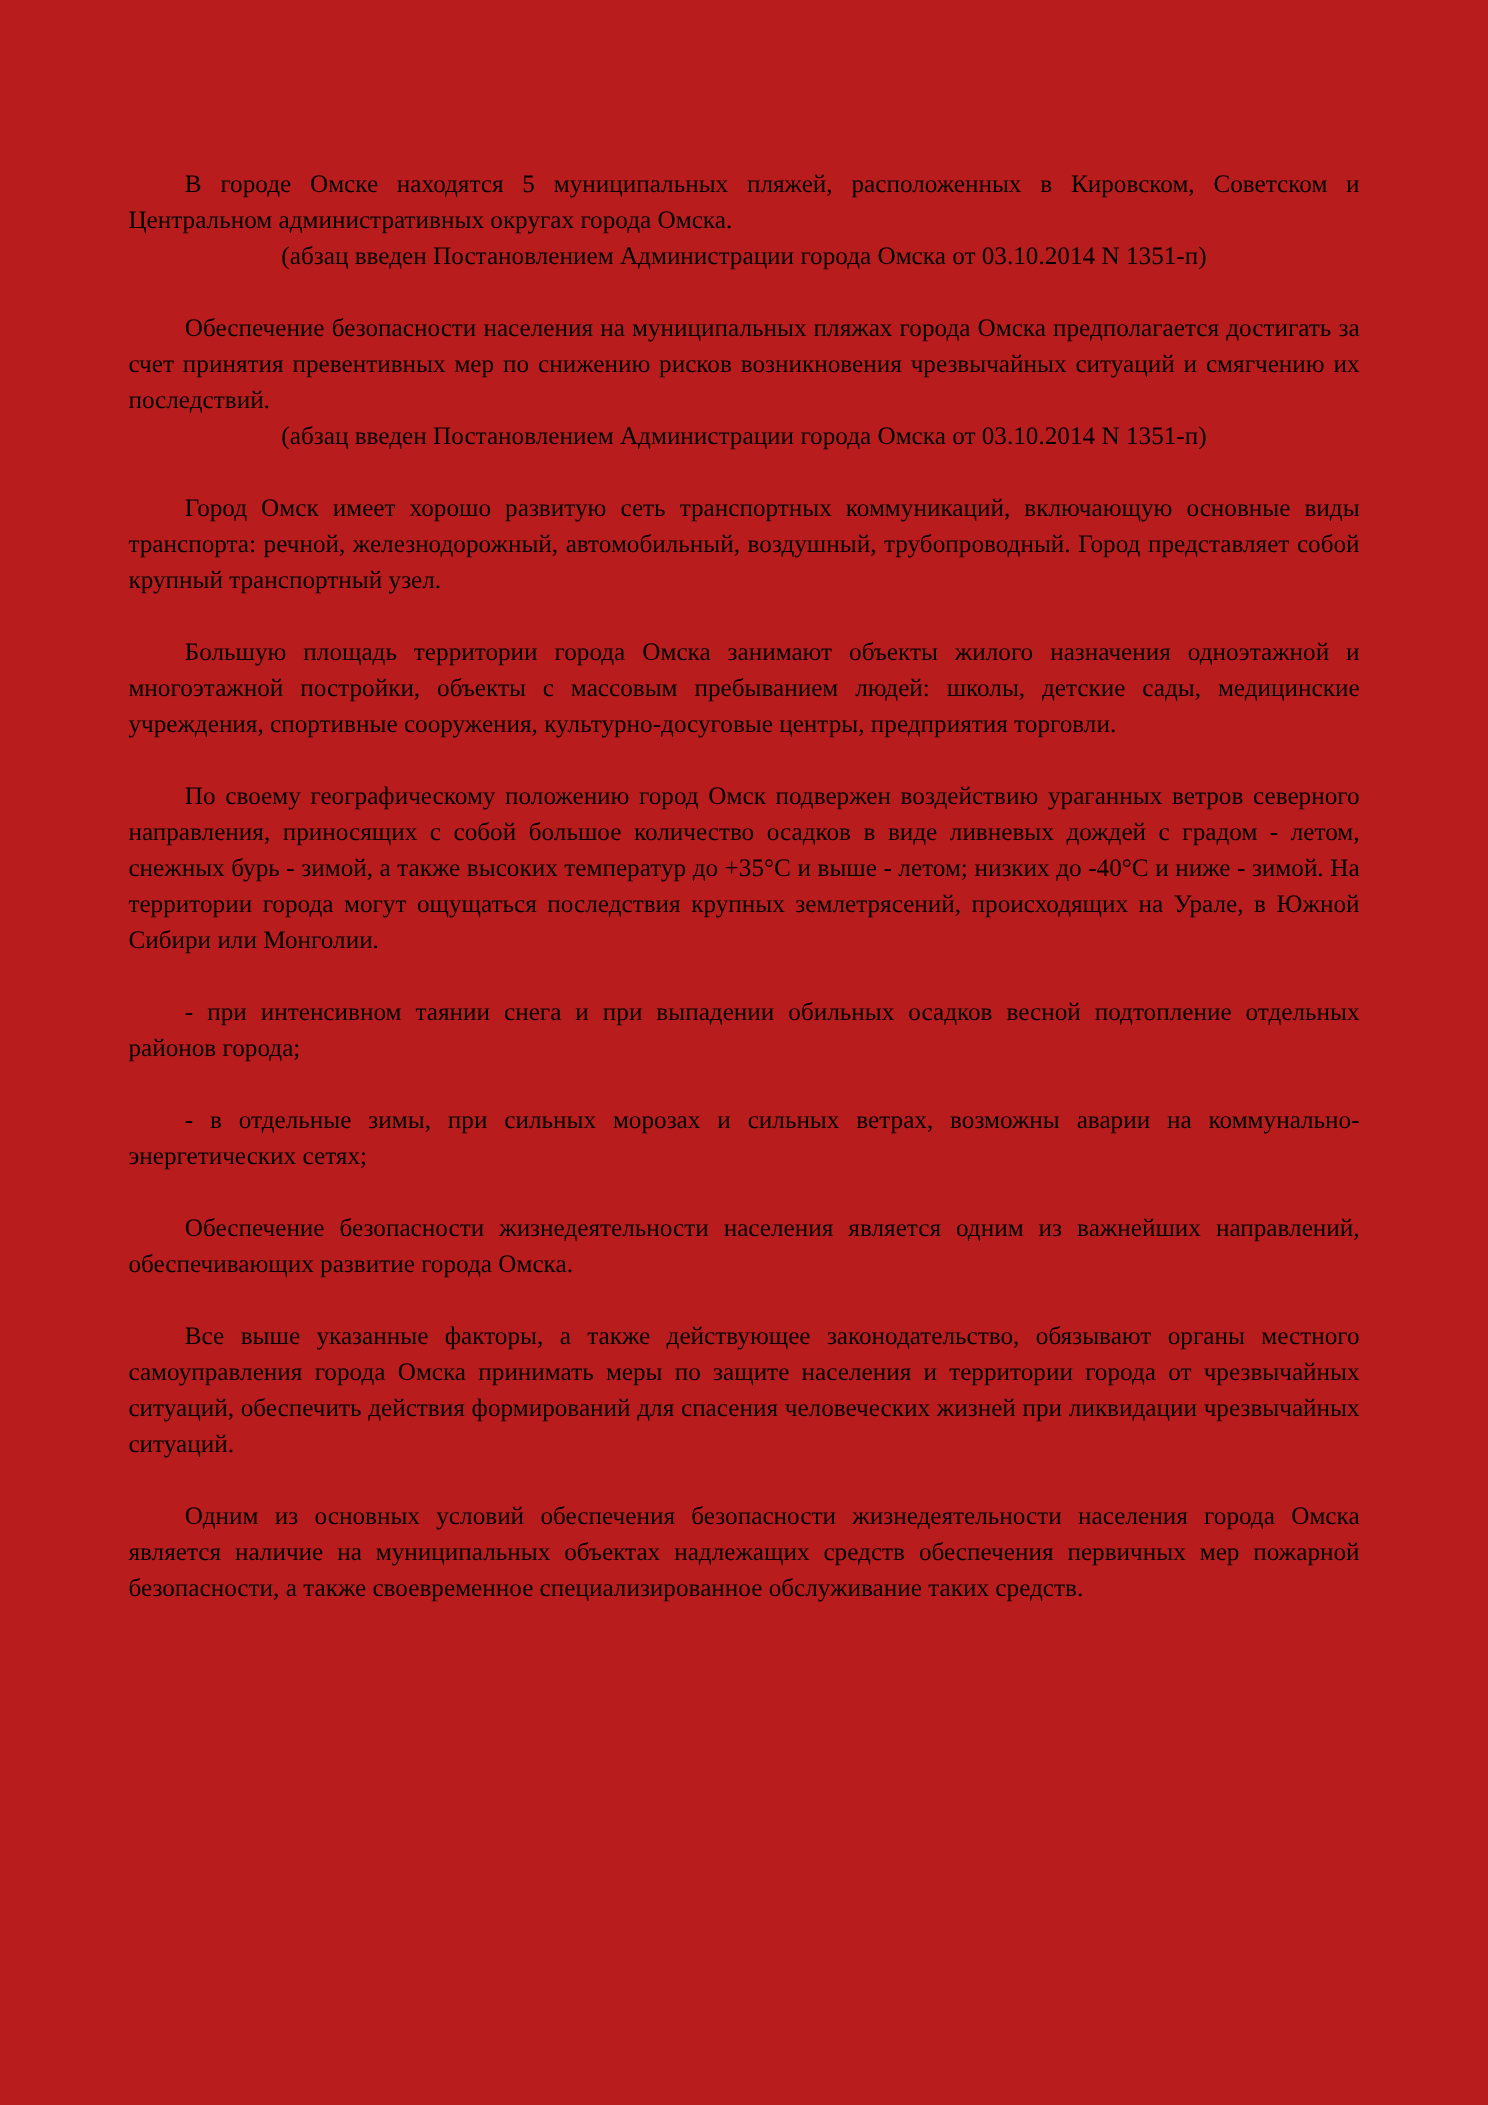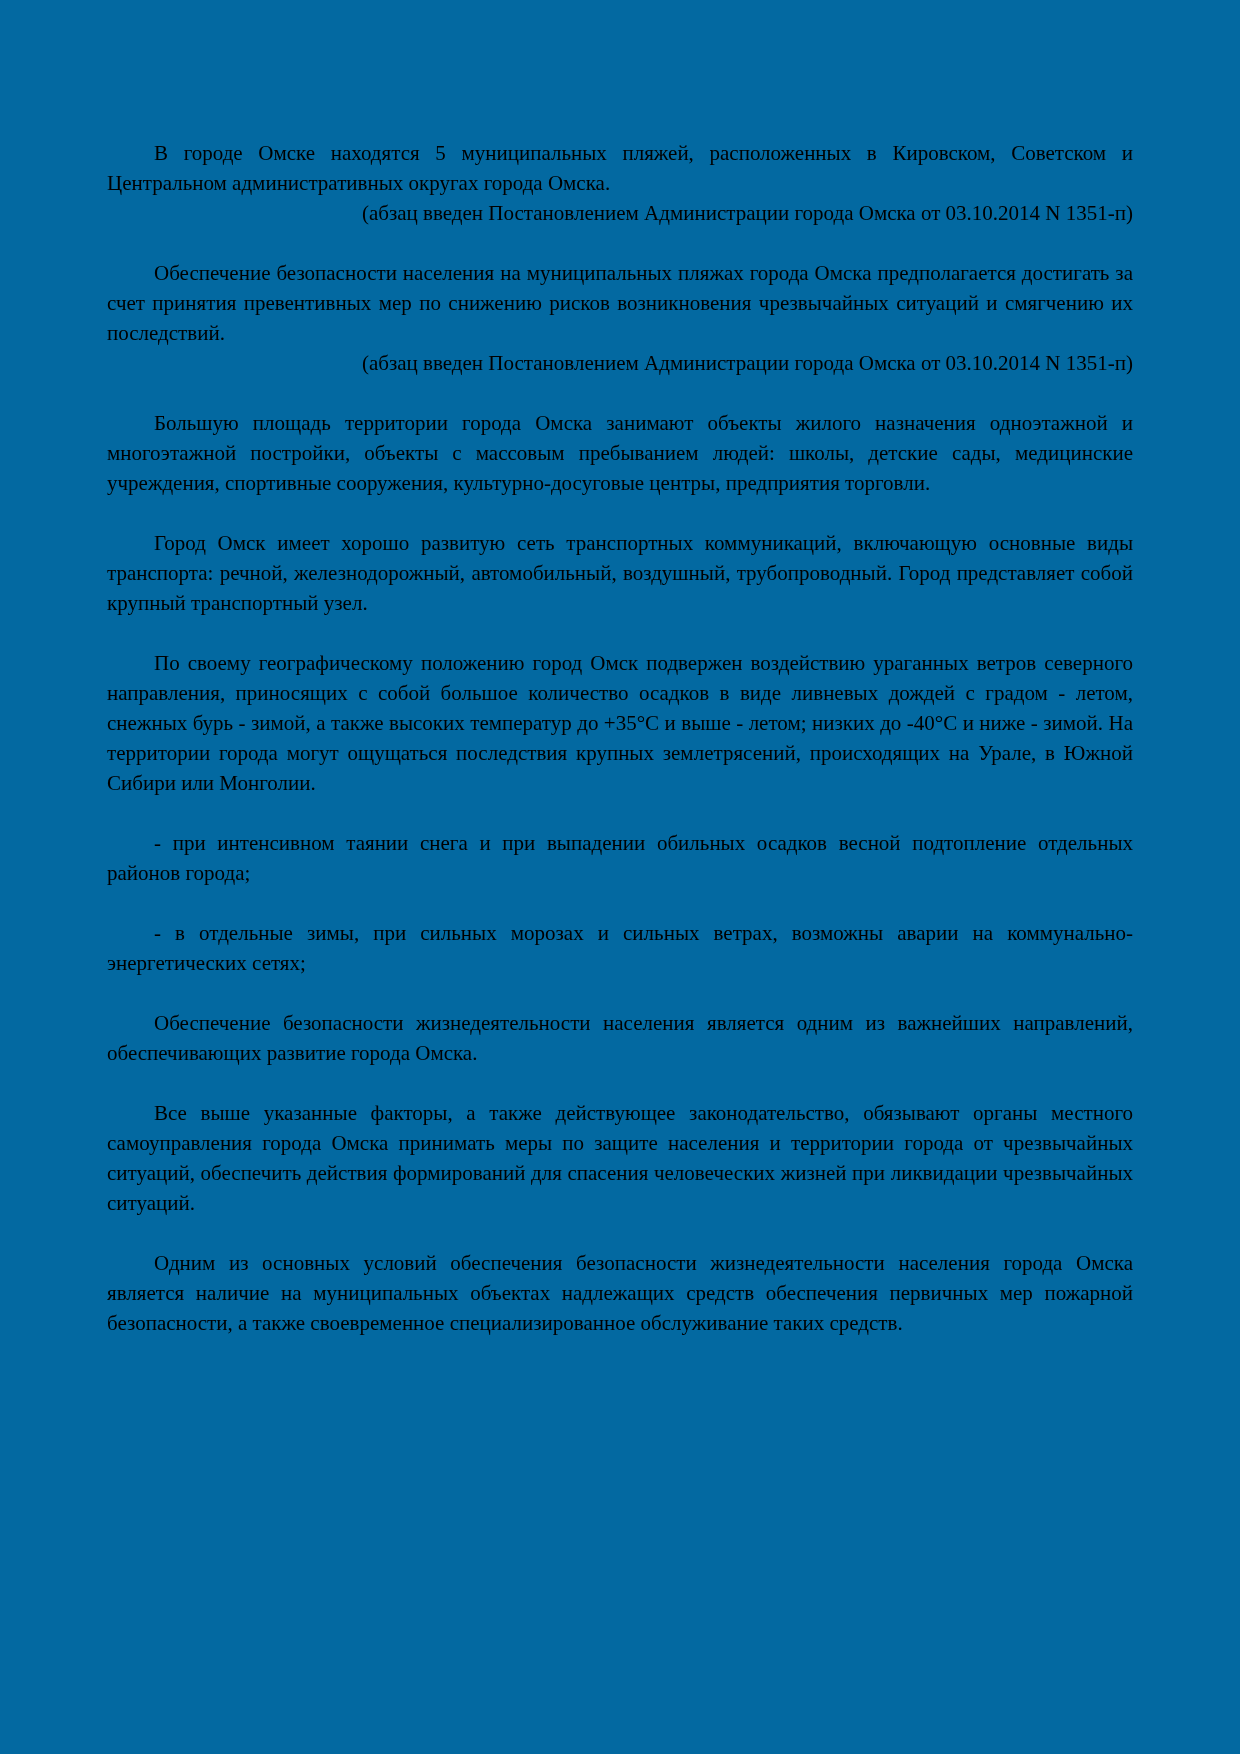--- a/index.html
+++ b/index.html
@@ -4,21 +4,21 @@
 <style>
   html, body {
     margin: 0;
     padding: 0;
     background: #ffffff;
   }
   .page {
     width: 1240px;
     min-height: 1754px;
     margin: 0 auto;
-    background: #0369a1;
+    background: #b91c1c;
     box-sizing: border-box;
     padding: 138px 107px 100px 107px;
     font-family: "Liberation Serif", "DejaVu Serif", serif;
     font-size: 21px;
     line-height: 30px;
     color: #000000;
   }
   .page p {
     margin: 0;
     text-align: justify;
@@ -26,32 +26,32 @@
   .page p.body {
     text-indent: 47px;
     margin-top: 30px;
   }
   .page p.body.first {
     margin-top: 0;
   }
   .page p.note {
     text-indent: 0;
     margin-top: 0;
-    text-align: right;
+    text-align: center;
   }
 </style>
 </head>
 <body>
 
 <div class="page">
   <p class="body first">В городе Омске находятся 5 муниципальных пляжей, расположенных в Кировском, Советском и Центральном административных округах города Омска.</p>
   <p class="note">(абзац введен Постановлением Администрации города Омска от 03.10.2014 N 1351-п)</p>
   <p class="body">Обеспечение безопасности населения на муниципальных пляжах города Омска предполагается достигать за счет принятия превентивных мер по снижению рисков возникновения чрезвычайных ситуаций и смягчению их последствий.</p>
   <p class="note">(абзац введен Постановлением Администрации города Омска от 03.10.2014 N 1351-п)</p>
+  <p class="body">Город Омск имеет хорошо развитую сеть транспортных коммуникаций, включающую основные виды транспорта: речной, железнодорожный, автомобильный, воздушный, трубопроводный. Город представляет собой крупный транспортный узел.</p>
   <p class="body">Большую площадь территории города Омска занимают объекты жилого назначения одноэтажной и многоэтажной постройки, объекты с массовым пребыванием людей: школы, детские сады, медицинские учреждения, спортивные сооружения, культурно-досуговые центры, предприятия торговли.</p>
-  <p class="body">Город Омск имеет хорошо развитую сеть транспортных коммуникаций, включающую основные виды транспорта: речной, железнодорожный, автомобильный, воздушный, трубопроводный. Город представляет собой крупный транспортный узел.</p>
   <p class="body">По своему географическому положению город Омск подвержен воздействию ураганных ветров северного направления, приносящих с собой большое количество осадков в виде ливневых дождей с градом - летом, снежных бурь - зимой, а также высоких температур до +35°С и выше - летом; низких до -40°С и ниже - зимой. На территории города могут ощущаться последствия крупных землетрясений, происходящих на Урале, в Южной Сибири или Монголии.</p>
   <p class="body">- при интенсивном таянии снега и при выпадении обильных осадков весной подтопление отдельных районов города;</p>
   <p class="body">- в отдельные зимы, при сильных морозах и сильных ветрах, возможны аварии на коммунально-энергетических сетях;</p>
   <p class="body">Обеспечение безопасности жизнедеятельности населения является одним из важнейших направлений, обеспечивающих развитие города Омска.</p>
   <p class="body">Все выше указанные факторы, а также действующее законодательство, обязывают органы местного самоуправления города Омска принимать меры по защите населения и территории города от чрезвычайных ситуаций, обеспечить действия формирований для спасения человеческих жизней при ликвидации чрезвычайных ситуаций.</p>
   <p class="body">Одним из основных условий обеспечения безопасности жизнедеятельности населения города Омска является наличие на муниципальных объектах надлежащих средств обеспечения первичных мер пожарной безопасности, а также своевременное специализированное обслуживание таких средств.</p>
 </div>
 
 </body></html>

